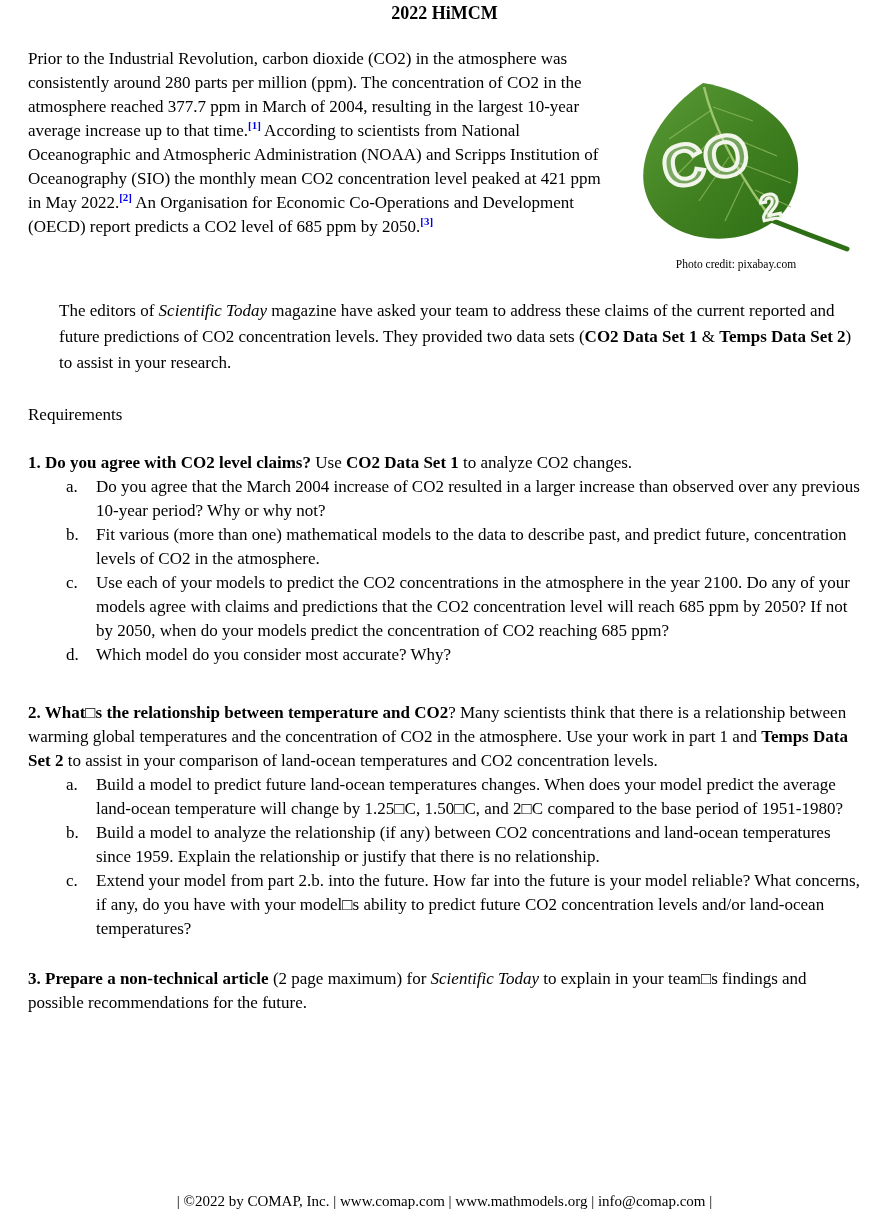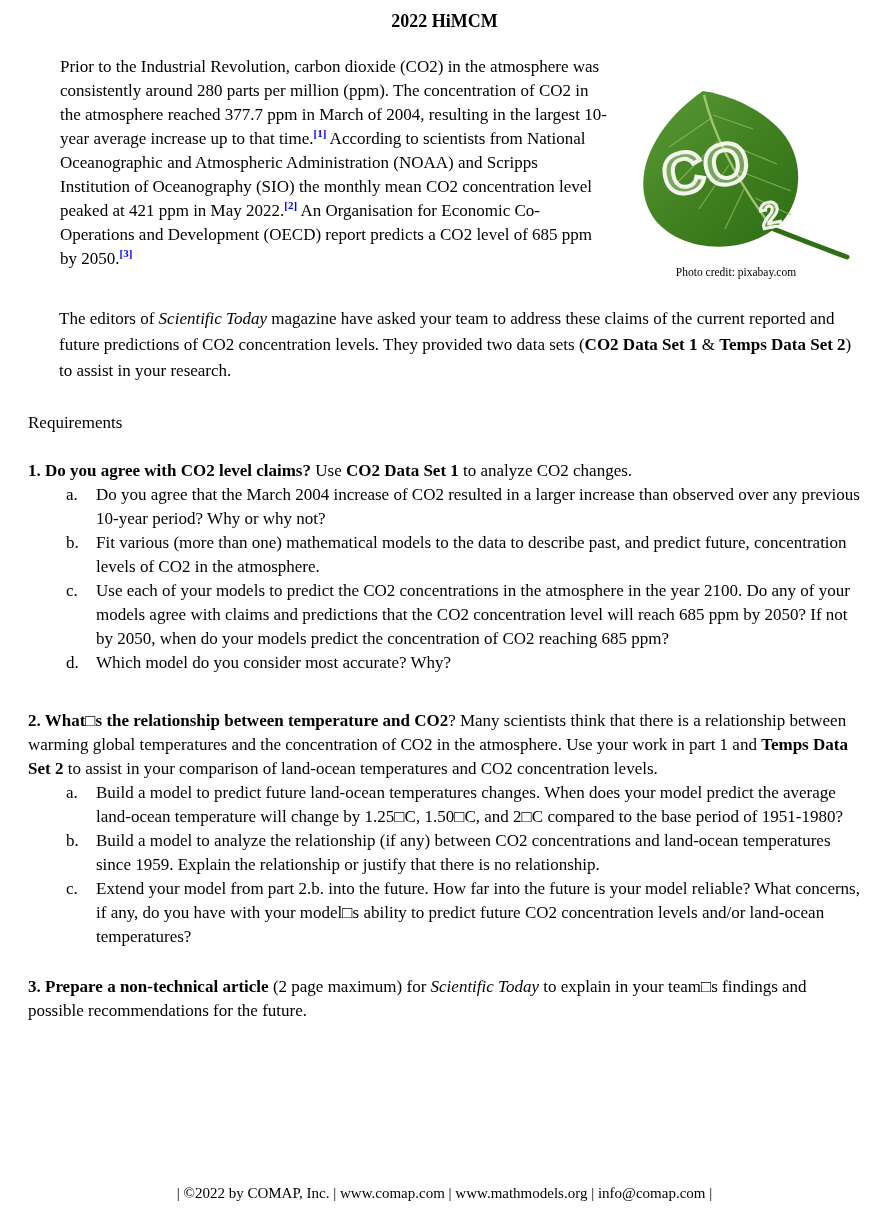--- a/index.html
+++ b/index.html
@@ -5,29 +5,29 @@
   * { box-sizing: border-box; margin: 0; padding: 0; }
   html, body { background: #ffffff; }
   .page {
     width: 889px;
     height: 1219px;
     background: #ffffff;
     color: #000000;
     font-family: "Liberation Serif", serif;
     font-size: 17px;
     line-height: 24px;
-    padding: 8px 28px 0 28px;
+    padding: 0 28px 0 28px;
     position: relative;
     overflow: hidden;
   }
   .doc-title { text-align: center; font-weight: bold; font-size: 18px; line-height: 26px; }
   .subscript { font-size: 12px; vertical-align: sub; line-height: 0; }
 
   .intro-row { display: flex; margin-top: 21px; }
-  .intro-text { width: 588px; margin-left: 32px; }
+  .intro-text { width: 588px; }
   .intro-figure { width: 252px; margin-left: auto; margin-top: 30px; text-align: center; }
   .figure-caption { font-size: 11.5px; line-height: 14px; margin-top: 2px; }
 
   sup.ref {
     color: #0000EE;
     font-weight: bold;
     font-size: 11px;
     vertical-align: super;
     line-height: 0;
     cursor: pointer;
@@ -41,21 +41,21 @@
   .lead { margin-top: 24px; }
   .lead-2 { margin-top: 34px; }
   .lead-3 { margin-top: 26px; }
 
   .item { display: flex; }
   .item-marker { flex: 0 0 30px; margin-left: 38px; }
   .item-text { flex: 1; }
 
   .page-footer {
     position: absolute;
-    left: 0; right: 0; bottom: 16px;
+    left: 0; right: 0; bottom: 8px;
     text-align: center;
     font-size: 15px;
     line-height: 20px;
   }
 
   .leaf-svg { display: block; margin: 0 auto; }
 </style>
 </head>
 <body>
 

